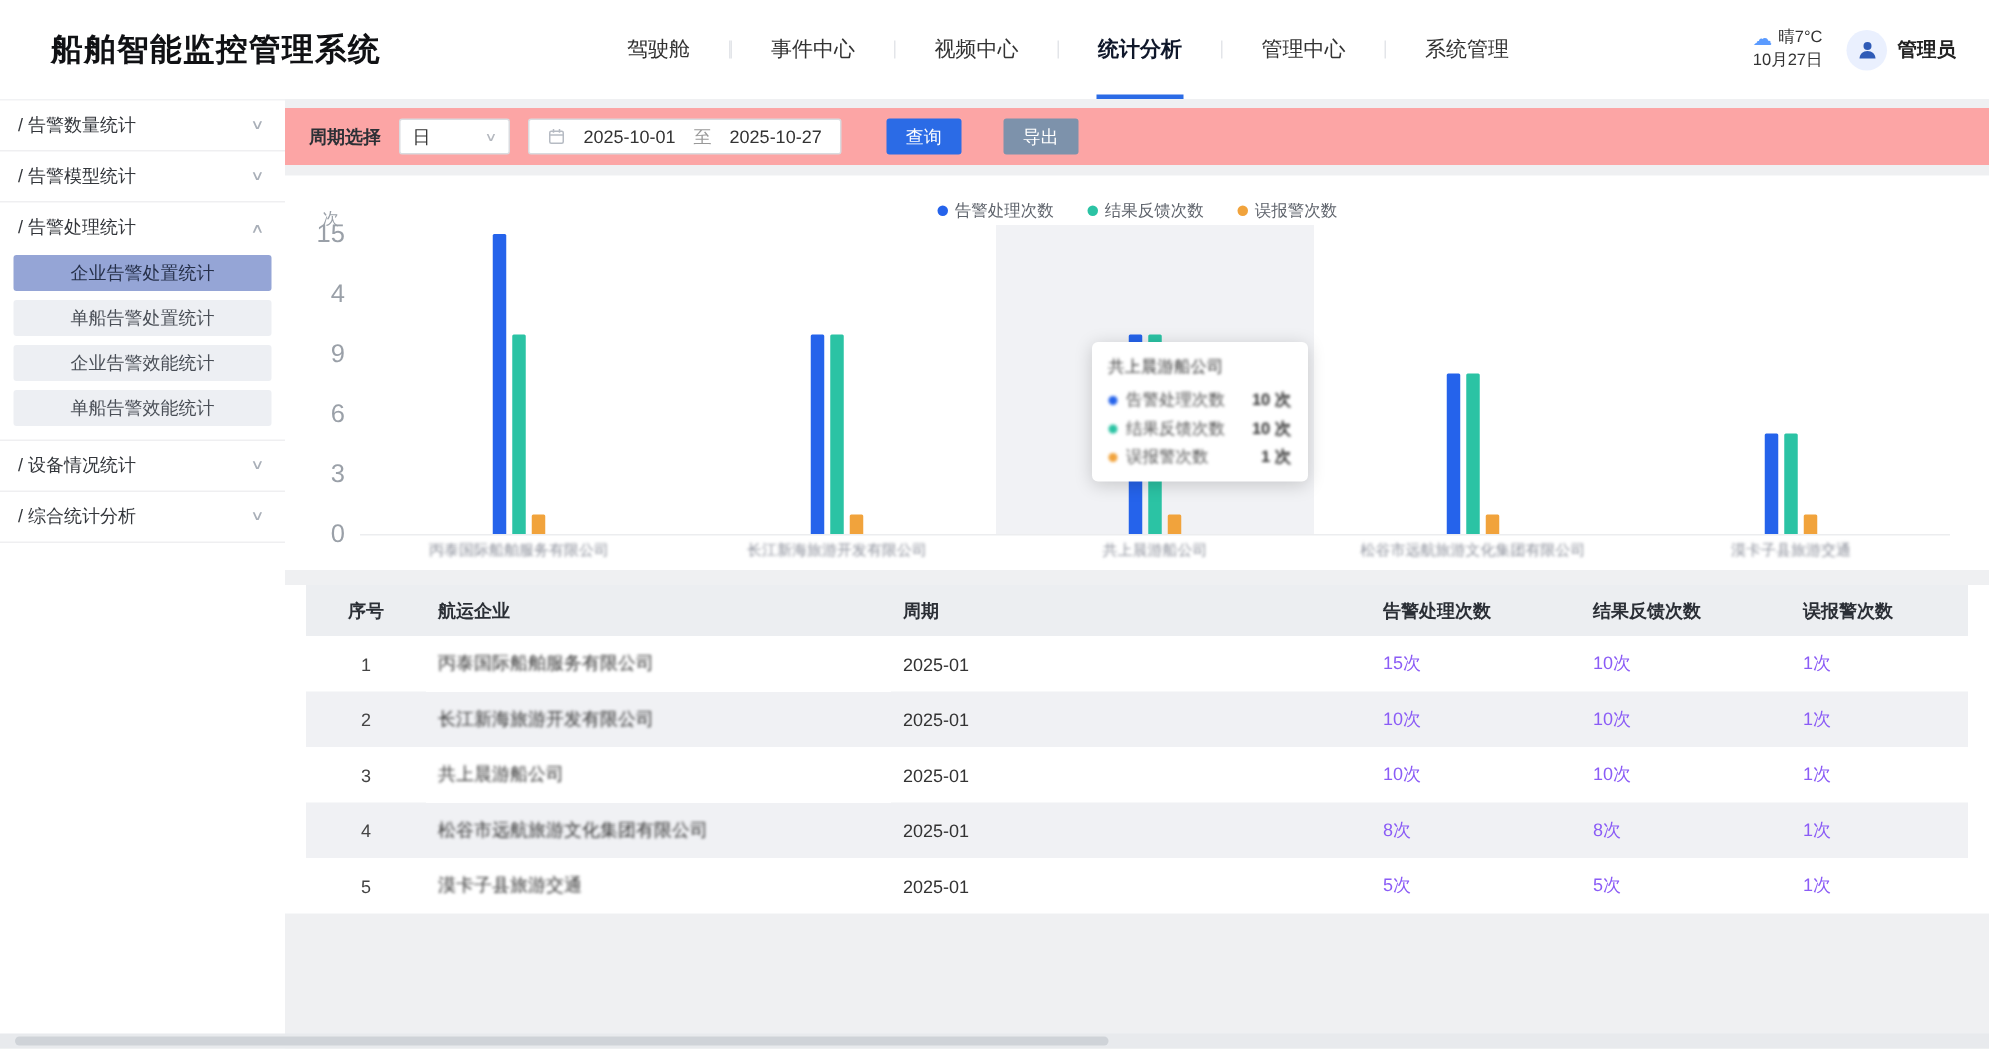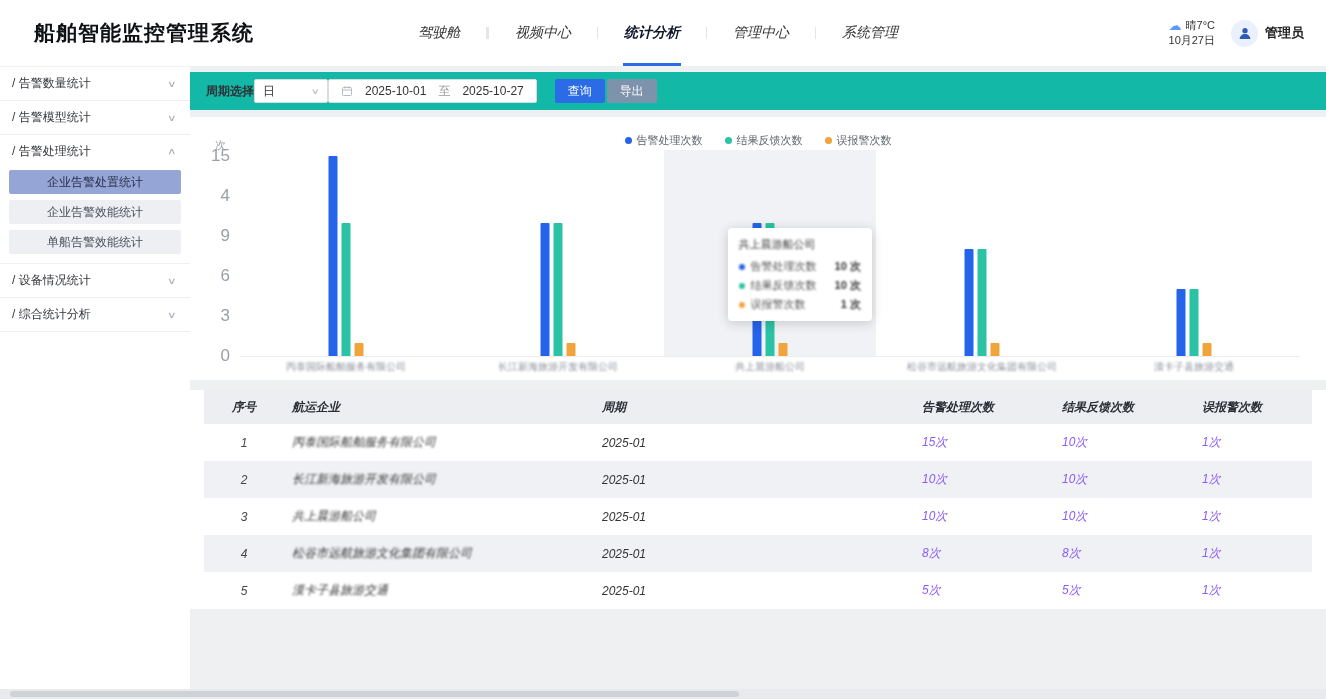--- a/index.html
+++ b/index.html
@@ -4,21 +4,21 @@
 <style>
   * { margin:0; padding:0; box-sizing:border-box; }
   html,body { width:1326px; height:699px; overflow:hidden; }
   body { font-family:"Liberation Sans","DejaVu Sans",sans-serif; background:#EFF0F2; }
   .screen { position:relative; width:1326px; height:699px; overflow:hidden; background:#EFF0F2; }
 
   
   .header { position:absolute; top:0; left:0; width:100%; height:66px; background:#fff; display:flex; align-items:center; z-index:6; }
   .brand { width:372px; padding-left:14px; font-size:21px; font-weight:bold; color:#101114; letter-spacing:1px; white-space:nowrap;margin-left:20px; }
   .nav { display:flex; align-items:center; height:100%; }
-  .nav-item { position:relative; height:100%; display:flex; align-items:center; padding:12px 26px; font-size:14px; color:#333; cursor:pointer; white-space:nowrap;font-style:italic; }
+  .nav-item { position:relative; height:100%; display:flex; align-items:center; padding:12px 26px; font-size:14px; color:#333; cursor:pointer; white-space:nowrap; }
   .nav-item.active { color:#0f172a; font-weight:bold; }
   .nav-item.active::after { content:''; position:absolute; bottom:0; left:50%; transform:translateX(-50%); width:58px; height:3px; background:#2B6BE6; }
   .nav-sep { width:1px; height:12px; background:#E3E5E9; }
   .header-right { margin-left:auto; display:flex; align-items:center; gap:16px; padding-right:22px; }
   .weather { font-size:11px; color:#333; line-height:1.35; }
   .weather-top { display:flex; align-items:center; gap:4px; }
   .cloud { color:#5B9BFF; font-size:13px; line-height:1; }
   .user { display:flex; align-items:center; gap:7px; cursor:pointer; }
   .avatar { width:27px; height:27px; border-radius:50%; background:#EAF0FE; display:flex; align-items:center; justify-content:center; overflow:hidden; }
   .user-name { font-size:13px; color:#222; font-weight:bold; }
@@ -29,50 +29,50 @@
   .side-group-header { height:33px; display:flex; align-items:center; justify-content:space-between; padding:0 15px 0 12px; font-size:12px; color:#33363b; cursor:pointer; }
   .chev { color:#A9AFB8; font-size:10px; line-height:1; transform:scale(1.3,0.9); }
   .chev.up { transform:scale(1.3,-0.9); }
   .side-children { padding:2px 9px 9px; display:flex; flex-direction:column; gap:6px; }
   .side-child { height:24px; display:flex; align-items:center; justify-content:center; font-size:12px; color:#4A4F57; background:#EDEFF3; border-radius:2px; cursor:pointer; }
   .side-child.selected { background:#95A5D6; color:#26304A; }
 
   
   .main { position:absolute; left:190px; top:66px; right:0; bottom:0; background:#EFF0F2; }
 
-  .filter-panel { position:absolute; top:6px; left:0; right:0; height:38px; background:#14b8a6; display:flex; align-items:center; gap:0; padding:0 16px; }
+  .filter-panel { position:absolute; top:6px; left:0; right:0; height:38px; background:#fca5a5; display:flex; align-items:center; gap:12px; padding:0 16px; }
   .flabel { font-size:12px; font-weight:bold; color:#2d3036; }
   .select { width:74px; height:24px; border:1px solid #D9DBDF; border-radius:2px; display:flex; align-items:center; justify-content:space-between; padding:0 8px; font-size:12px; color:#333; cursor:pointer; background:#fff; }
   .sel-chev { color:#B4B8BF; font-size:9px; transform:scale(1.3,0.9); }
   .date-range { height:24px; border:1px solid #D9DBDF; border-radius:2px; display:flex; align-items:center; gap:12px; padding:0 12px; font-size:12px; color:#333; background:#fff; cursor:pointer; }
   .date-range .to { color:#999; }
   .btn { height:24px; padding:0 13px; border:none; border-radius:2px; font-size:12px; color:#fff; cursor:pointer; font-family:inherit; }
   .btn.primary { background:#2B6BE6; margin-left:18px; }
-  .btn.export { background:#7D92AB; margin-left:2px; }
+  .btn.export { background:#7D92AB; margin-left:16px; }
 
   
   .chart-panel { position:absolute; top:51px; left:0; right:0; height:263px; background:#fff; }
   .legend { position:absolute; top:16px; left:0; right:0; display:flex; justify-content:center; gap:22px; font-size:11px; color:#5f646c; z-index:2; }
   .legend-item { display:flex; align-items:center; gap:5px; cursor:pointer; }
   .legend-dot { width:7px; height:7px; border-radius:50%; display:inline-block; }
   .plot { position:absolute; left:50px; right:26px; top:39px; bottom:23px; border-bottom:1px solid #ECEDEF; }
   .yunit { position:absolute; right:calc(100% + 14px); top:-18px; font-size:11px; color:#9AA0A8; }
   .ytick { position:absolute; right:calc(100% + 10px); transform:translateY(-50%); font-size:17px; color:#9AA0A8; }
   .hover-band { position:absolute; top:-6px; bottom:0; background:#F1F2F5; z-index:0; }
   .bar-group { position:absolute; bottom:0; height:100%; transform:translateX(-50%); display:flex; align-items:flex-end; gap:4px; z-index:1; }
   .bar { width:9px; border-radius:1px 1px 0 0; }
   .x-label { position:absolute; top:100%; margin-top:4px; transform:translateX(-50%); font-size:10px; color:#8A8E99; white-space:nowrap; }
   .tooltip { position:absolute; left:46%; top:72px; min-width:118px; background:#fff; border-radius:4px; box-shadow:0 2px 12px rgba(0,0,0,.18); padding:9px 11px; z-index:5; }
   .tt-title { font-size:11px; color:#333; margin-bottom:7px; white-space:nowrap; }
   .tt-row { display:flex; align-items:center; gap:6px; font-size:11px; color:#555; margin-top:4px; white-space:nowrap; }
   .tt-dot { width:6px; height:6px; border-radius:50%; flex:none; }
   .tt-val { margin-left:auto; padding-left:12px; color:#333; font-weight:bold; }
 
   
-  .table-panel { position:absolute; top:324px; left:0; right:0; height:219px; background:#fff; padding:0 14px; overflow:hidden;font-style:italic; }
+  .table-panel { position:absolute; top:324px; left:0; right:0; height:219px; background:#fff; padding:0 14px; overflow:hidden; }
   table { width:100%; border-collapse:collapse; table-layout:fixed; }
   thead th { height:34px; background:#ECEEF1; font-size:12px; color:#2b2f36; font-weight:bold; text-align:left; padding-left:8px; }
   thead th:first-child { text-align:center; padding-left:0; }
   tbody td { height:37px; font-size:12px; color:#333; padding-left:8px; }
   tbody td.c-index { text-align:center; padding-left:0; color:#444; }
   tbody tr:nth-child(even) { background:#F0F1F4; }
   .link { color:#8b5cf6; cursor:pointer; }
 
   .blurred { filter:blur(1.1px); }
 
@@ -84,20 +84,21 @@
 <body>
 
 <div class="screen">
 
   <header class="header">
     <div class="brand">船舶智能监控管理系统</div>
     <nav class="nav">
         <div class="nav-item">驾驶舱</div>
         <span class="nav-sep"></span>
         <span class="nav-sep"></span>
+        <div class="nav-item">事件中心</div>
         <span class="nav-sep"></span>
         <div class="nav-item">视频中心</div>
         <span class="nav-sep"></span>
         <div class="nav-item active">统计分析</div>
         <span class="nav-sep"></span>
         <div class="nav-item">管理中心</div>
         <span class="nav-sep"></span>
         <div class="nav-item">系统管理</div>
       </nav>
     <div class="header-right">
@@ -133,20 +134,21 @@
           <span class="chev">∨</span>
         </div>
       </div>
       <div class="side-group">
         <div class="side-group-header">
           <span>/ 告警处理统计</span>
           <span class="chev up">∨</span>
         </div>
         <div class="side-children">
           <div class="side-child selected">企业告警处置统计</div>
+          <div class="side-child">单船告警处置统计</div>
           <div class="side-child">企业告警效能统计</div>
           <div class="side-child">单船告警效能统计</div>
         </div>
       </div>
       <div class="side-group">
         <div class="side-group-header">
           <span>/ 设备情况统计</span>
           <span class="chev">∨</span>
         </div>
       </div>

